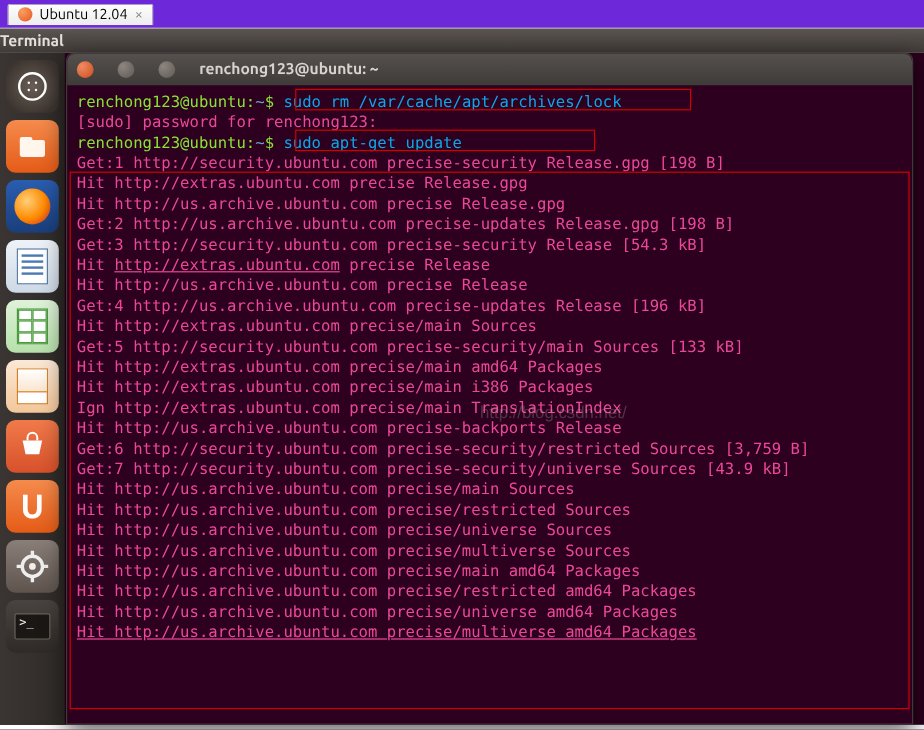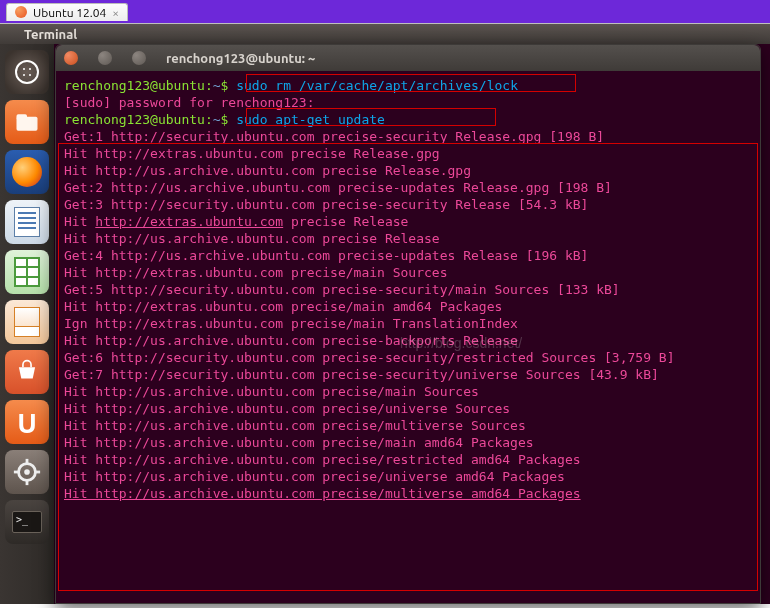--- a/index.html
+++ b/index.html
@@ -1,21 +1,21 @@
 <!DOCTYPE html>
 <html><head>
 <meta charset="utf-8">
 <style>
   * { margin:0; padding:0; box-sizing:border-box; }
   body { font-family: Ubuntu, Arial, sans-serif; background:#fff; width:770px; height:608px; overflow:hidden; }
   .tab-bar { background:#6d28d9; border-bottom:1px solid #bfbfbf; height:24px; display:flex; align-items:center; padding-left:6px; }
   .tab { display:flex; align-items:center; gap:6px; background:linear-gradient(#fdfdfd,#ededed); border:1px solid #bcbcbc; border-bottom:none; padding:2px 8px; font-size:12px; border-radius:3px 3px 0 0; }
   .tab-icon { width:12px; height:12px; background:radial-gradient(circle at 30% 30%,#f7a062,#e95420); border-radius:50%; }
   .tab-close { font-size:12px; color:#888; cursor:pointer; }
-  .menu-strip { background:linear-gradient(#5b5450,#403b38); color:#e6e0da; font-size:13px; padding:3px 24px; font-weight:bold; }
+  .menu-strip { background:linear-gradient(#5b5450,#403b38); color:#e6e0da; font-size:13px; padding:3px 0; font-weight:bold; }
   .desktop { position:relative; height:560px; background:#2c001e; display:flex; }
   .launcher { width:54px; background:linear-gradient(to right,#3a3532,#2f2b28); padding-top:6px; display:flex; flex-direction:column; align-items:center; gap:6px; }
   .li { width:44px; height:44px; border-radius:8px; display:flex; align-items:center; justify-content:center; }
   .li-dash { background:radial-gradient(circle,#6a5e57 0%,#3b332e 80%); }
   .li-dash-inner { width:24px;height:24px;border:2px solid #fff;border-radius:50%;display:flex;align-items:center;justify-content:center; }
   .li-dash-inner svg{width:12px;height:12px;}
   .li-files { background:linear-gradient(#f58b4c,#e55b17); }
   .li-files svg{width:28px;height:28px;}
   .li-ff { background:linear-gradient(#2a5db0,#1a3e7a); }
   .li-ff-inner{width:30px;height:30px;border-radius:50%;background:radial-gradient(circle at 35% 35%,#ffcf79,#ff8a00 55%,#e0521a 80%);}
@@ -149,25 +149,27 @@
       <div class="out">Hit http://extras.ubuntu.com precise Release.gpg</div>
       <div class="out">Hit http://us.archive.ubuntu.com precise Release.gpg</div>
       <div class="out">Get:2 http://us.archive.ubuntu.com precise-updates Release.gpg [198 B]</div>
       <div class="out">Get:3 http://security.ubuntu.com precise-security Release [54.3 kB]</div>
       <div class="out">Hit <span style="text-decoration:underline">http://extras.ubuntu.com</span> precise Release</div>
       <div class="out">Hit http://us.archive.ubuntu.com precise Release</div>
       <div class="out">Get:4 http://us.archive.ubuntu.com precise-updates Release [196 kB]</div>
       <div class="out">Hit http://extras.ubuntu.com precise/main Sources</div>
       <div class="out">Get:5 http://security.ubuntu.com precise-security/main Sources [133 kB]</div>
       <div class="out">Hit http://extras.ubuntu.com precise/main amd64 Packages</div>
+      <div class="out">Hit http://extras.ubuntu.com precise/main i386 Packages</div>
       <div class="out">Ign http://extras.ubuntu.com precise/main TranslationIndex</div>
       <div class="out">Hit http://us.archive.ubuntu.com precise-backports Release</div>
       <div class="out">Get:6 http://security.ubuntu.com precise-security/restricted Sources [3,759 B]</div>
       <div class="out">Get:7 http://security.ubuntu.com precise-security/universe Sources [43.9 kB]</div>
       <div class="out">Hit http://us.archive.ubuntu.com precise/main Sources</div>
+      <div class="out">Hit http://us.archive.ubuntu.com precise/restricted Sources</div>
       <div class="out">Hit http://us.archive.ubuntu.com precise/universe Sources</div>
       <div class="out">Hit http://us.archive.ubuntu.com precise/multiverse Sources</div>
       <div class="out">Hit http://us.archive.ubuntu.com precise/main amd64 Packages</div>
       <div class="out">Hit http://us.archive.ubuntu.com precise/restricted amd64 Packages</div>
       <div class="out">Hit http://us.archive.ubuntu.com precise/universe amd64 Packages</div>
       <div class="out" style="text-decoration:underline">Hit http://us.archive.ubuntu.com precise/multiverse amd64 Packages</div>
     </div>
 
     <div class="box-a" style="left:190px; top:29px;  width:330px; height:18px;"></div>
     <div class="box-a" style="left:190px; top:63px;  width:250px; height:18px;"></div>

